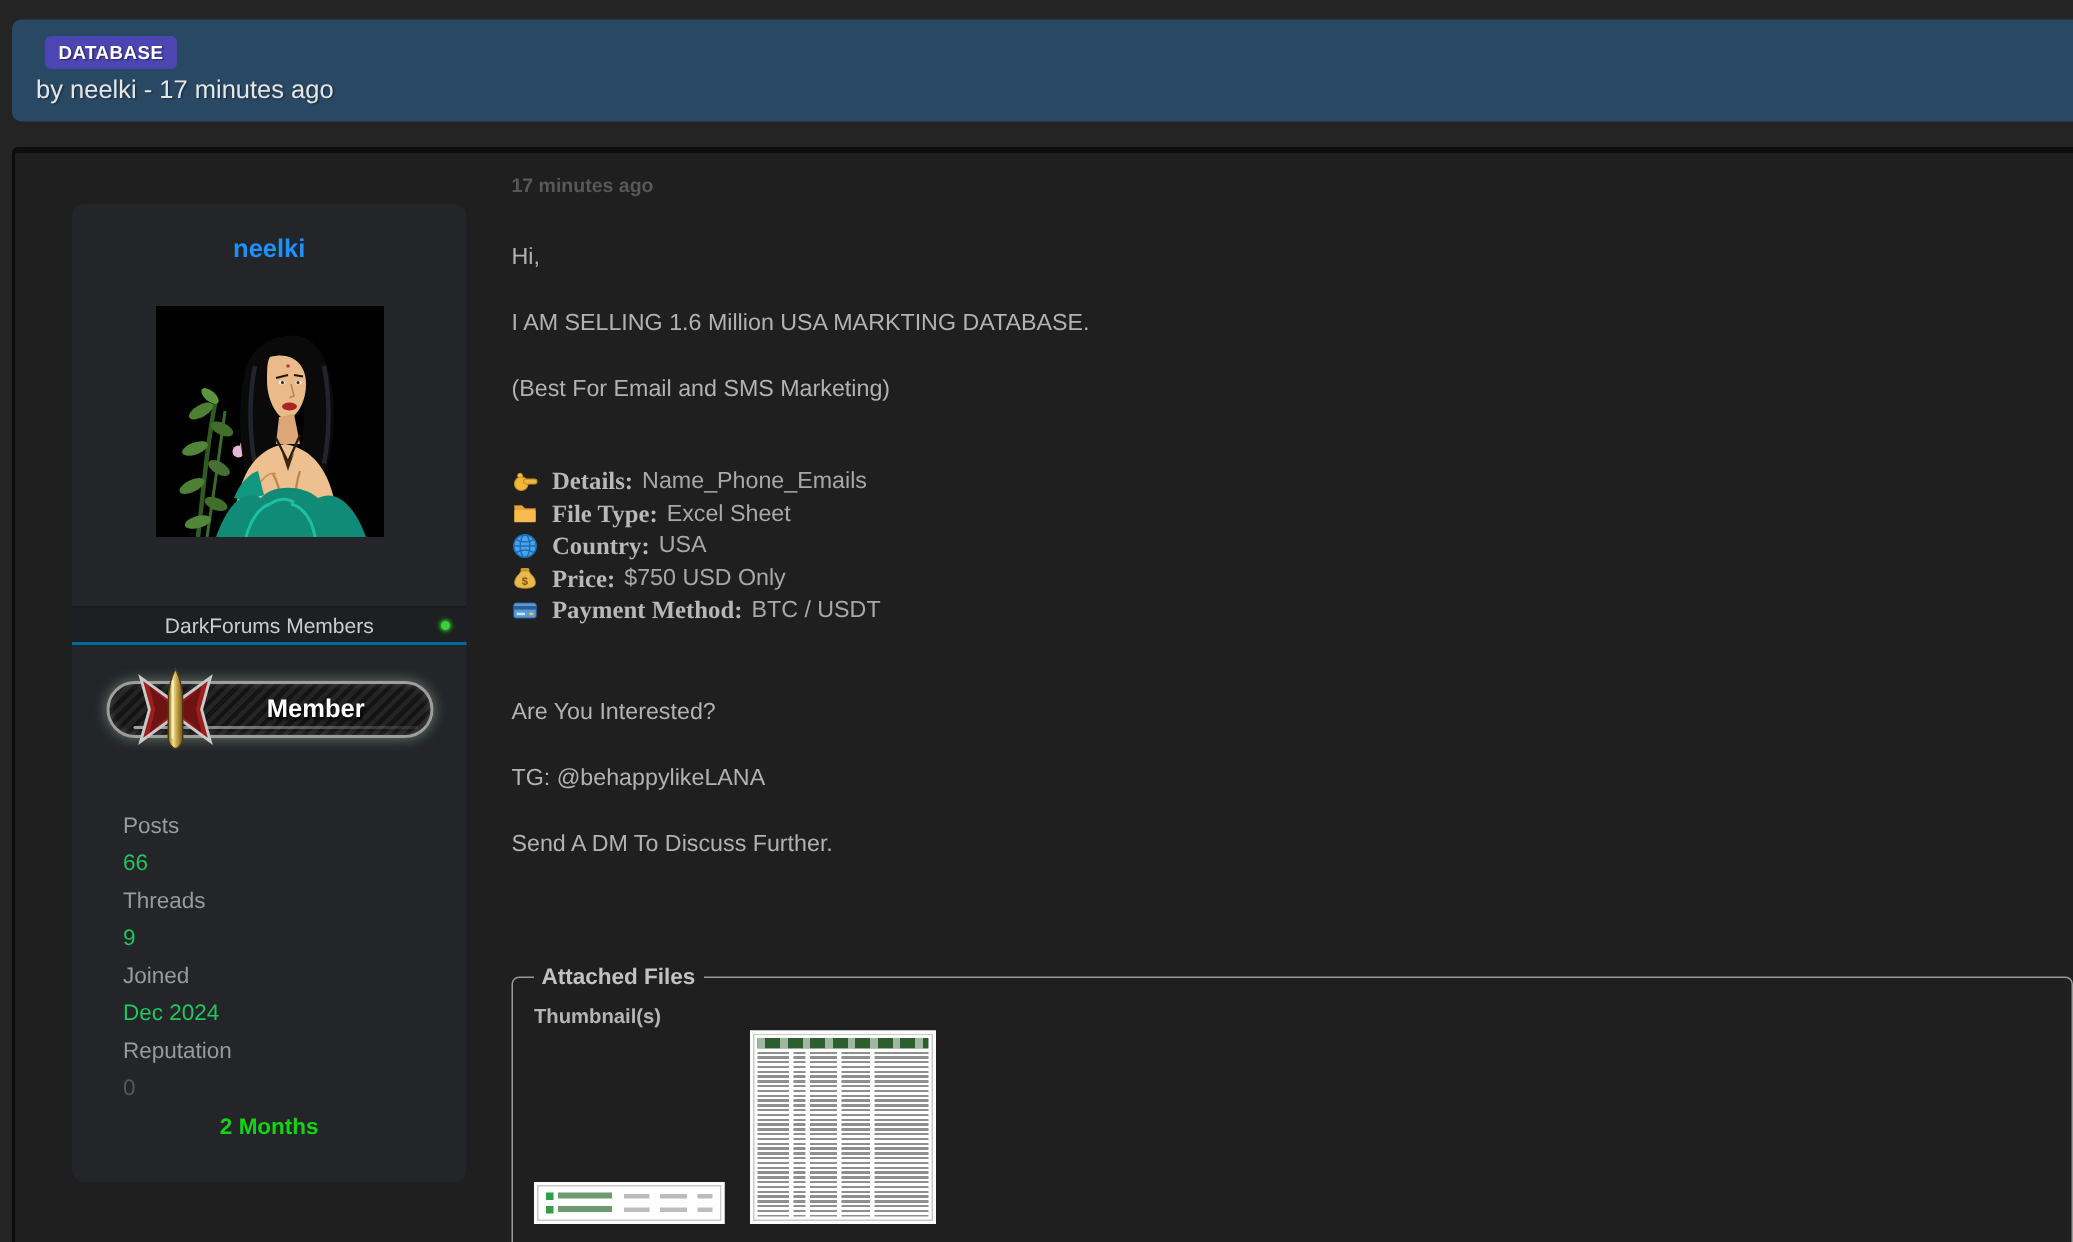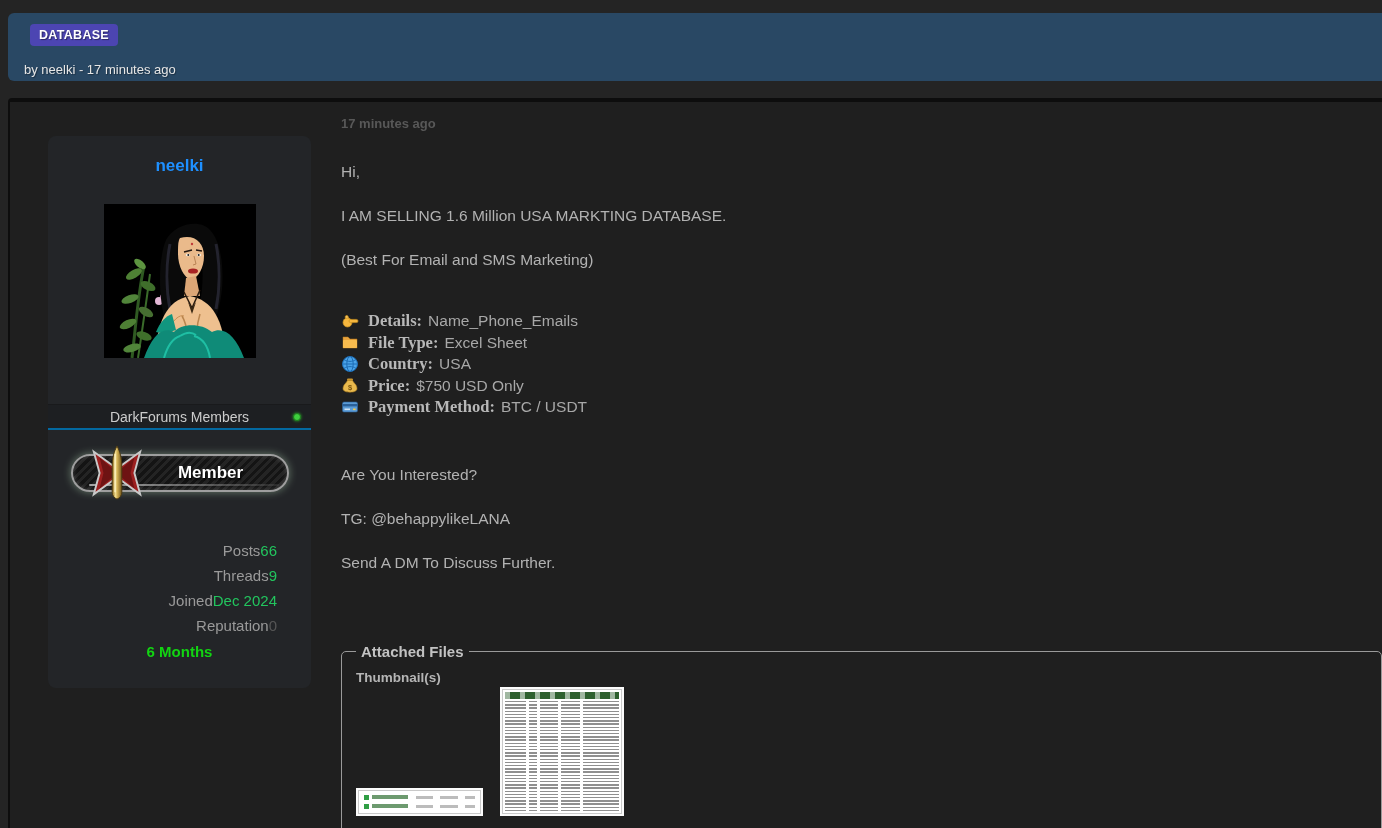--- a/index.html
+++ b/index.html
@@ -17,21 +17,21 @@
   .header-line1 { display:flex; align-items:center; gap:23px; padding-left:6px; }
   .prefix-badge {
     background:#4c45b2; color:#fff; font-weight:bold; font-size:12.5px;
     padding:4px 9px; border-radius:4px; letter-spacing:.3px; cursor:pointer;
     text-shadow:1px 1px 1px rgba(0,0,0,.45);
   }
   .thread-title {
     margin:0; color:#fff; font-size:19.5px; font-weight:bold;
     text-shadow:1.5px 1.5px 2px rgba(0,0,0,.6);
   }
-  .byline { margin-top:16px; color:#e6e6e6; font-size:13px; text-shadow:1px 1px 1px rgba(0,0,0,.35); }
+  .byline { margin-top:4px; color:#e6e6e6; font-size:17px; text-shadow:1px 1px 1px rgba(0,0,0,.35); }
 
   
   .main {
     position:absolute; left:8px; top:98px; right:0; bottom:0;
     background:#1f1f1f; border-left:2px solid #0d0d0d; border-top:4px solid #0d0d0d;
     border-radius:4px 0 0 0; display:flex; align-items:flex-start;
   }
 
   
   .user-col { flex:none; width:263px; margin:34px 0 0 38px; }
@@ -64,21 +64,21 @@
     display:flex; align-items:center; justify-content:center; padding-left:62px;
   }
   .member-pill::after {
     content:""; position:absolute; left:16px; right:8px; bottom:4px; height:2px; border-radius:2px;
     background:linear-gradient(to right, rgba(210,210,210,.75), rgba(120,120,120,.2));
   }
   .member-label { color:#fff; font-weight:bold; font-size:17px; text-shadow:1px 2px 2px #000; }
   .emblem { position:absolute; left:18px; top:0; width:56px; height:58px; }
 
   .stats { margin:36px 34px 0; font-size:15px; }
-  .stat-row { display:flex; justify-content:flex-end; line-height:25px; }
+  .stat-row { display:flex; justify-content:space-between; line-height:25px;flex-direction:column; }
   .stat-label { color:#9a9a9a; }
   .stat-value { color:#22c55e; }
   .stat-value.muted { color:#565656; }
   .duration { text-align:center; color:#12d412; font-size:15px; margin-top:5px; font-weight:bold; }
 
   
   .post-col { flex:1; min-width:0; margin-left:30px; padding:14px 0 0 0; }
   .post-timestamp { color:#585858; font-size:13px;font-weight:bold; }
   .post-body { color:#b2b2b2; font-size:15.5px; }
   .post-body p { margin:23px 0; line-height:21px; }
@@ -216,21 +216,21 @@
         </div>
         <div class="stat-row">
           <span class="stat-label">Joined</span>
           <span class="stat-value">Dec 2024</span>
         </div>
         <div class="stat-row">
           <span class="stat-label">Reputation</span>
           <span class="stat-value muted">0</span>
         </div>
       </div>
-      <div class="duration">6 Months</div>
+      <div class="duration">2 Months</div>
     </div>
   </aside>
 
   <section class="post-col">
     <div class="post-timestamp">17 minutes ago</div>
 
     <div class="post-body">
       <p class="first">Hi,</p>
       <p>I AM SELLING 1.6 Million USA MARKTING DATABASE.</p>
       <p>(Best For Email and SMS Marketing)</p>

